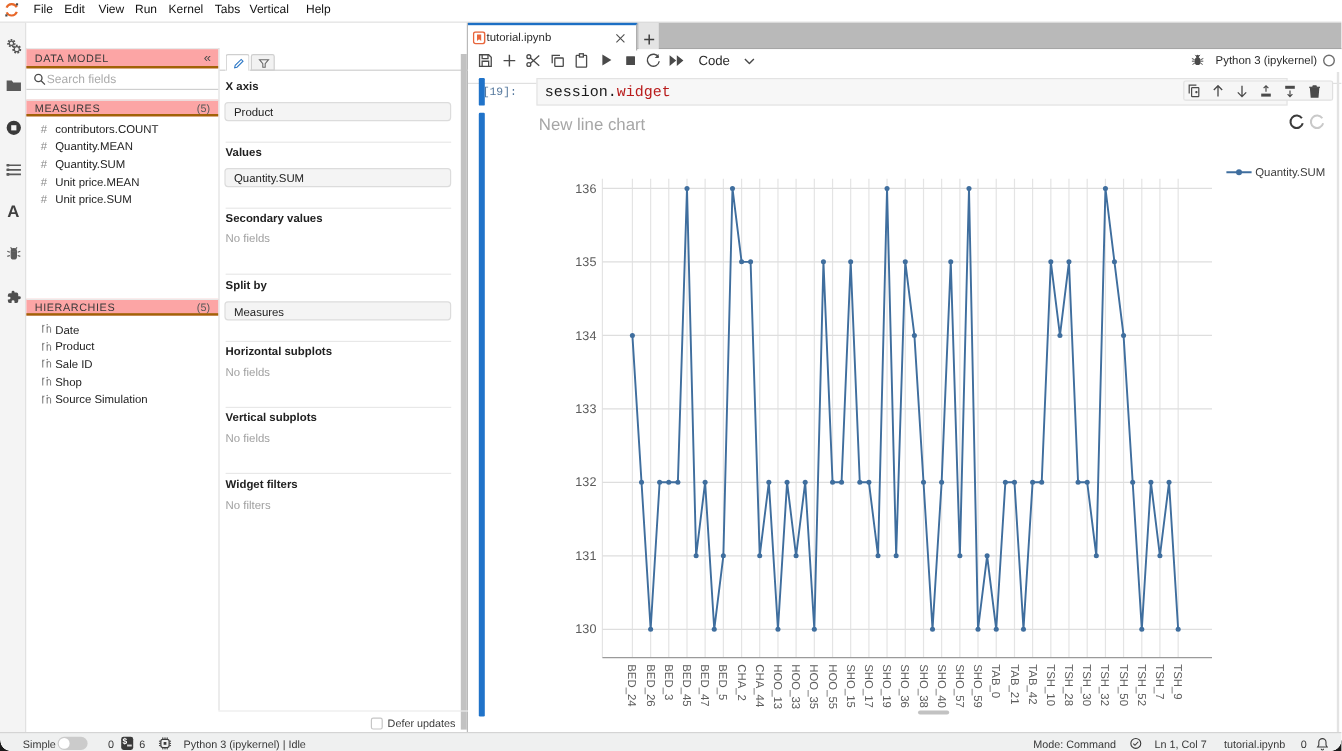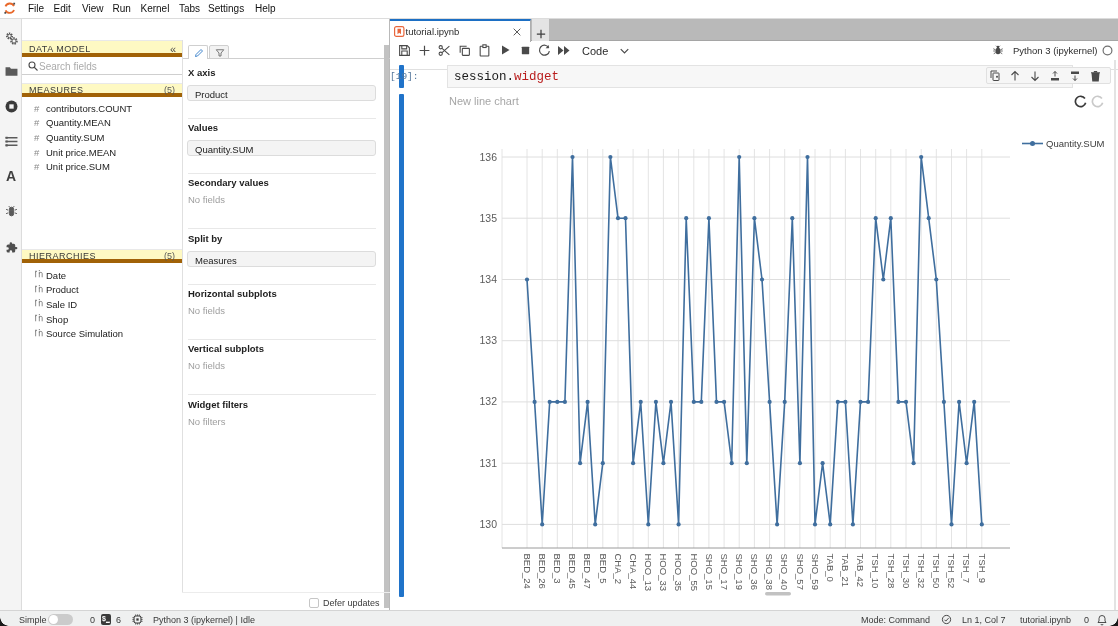--- a/index.html
+++ b/index.html
@@ -6,21 +6,21 @@
   font-family:"Liberation Sans",sans-serif;-webkit-font-smoothing:antialiased}
 .abs{position:absolute;white-space:nowrap}
 .menu span,.item,.lbl,.nof,.hdr .t{white-space:nowrap}
 body{position:relative}
 .menu{position:absolute;top:0;left:0;width:1118px;height:19px;background:#fff;border-bottom:1px solid #dcdcdc}
 .menu span{position:absolute;top:3px;font-size:10px;color:#111}
 .abar{position:absolute;left:0;top:19px;width:22px;height:591px;background:#f4f4f4;border-right:1px solid #dcdcdc}
 .spanel{position:absolute;left:22px;top:19px;width:368px;height:591px;background:#fff;border-right:1px solid #b9b9b9}
 .sel{position:absolute;left:3px;top:2px;width:359px;height:20px;border:1px solid #cfcfcf;border-radius:2px;background:#fff}
 .sel .t{position:absolute;left:22px;top:3.5px;font-size:10.5px;color:#212121}
-.hdr{position:absolute;left:0;width:160px;height:16px;background:#fef9c3;border-bottom:4px solid #a16207;border-top:1px solid #e9e9e9}
+.hdr{position:absolute;left:0;width:160px;height:16px;background:#fca5a5;border-bottom:2px solid #a16207;border-top:1px solid #e9e9e9}
 .hdr .t{position:absolute;left:7px;top:3px;font-size:9px;letter-spacing:.5px;color:#383838}
 .hdr .n{position:absolute;right:7px;top:3px;font-size:9px;color:#585858}
 .item{position:absolute;left:0;width:160px;height:14.6px;font-size:9.5px;color:#212121}
 .item .ic{position:absolute;left:12px;top:2px;color:#8a8a8a;font-size:9.5px}
 .item .t{position:absolute;left:24px;top:2px}
 .lbl{position:absolute;left:166px;font-size:9.5px;font-weight:bold;color:#212121}
 .chip{position:absolute;left:165px;width:189px;height:15.5px;background:#f4f4f4;border:1px solid #dcdcdc;border-radius:3px}
 .chip .t{position:absolute;left:7px;top:2.5px;font-size:9.5px;color:#212121}
 .nof{position:absolute;left:166px;font-size:9.5px;color:#9e9e9e}
 .sep{position:absolute;left:166px;width:188px;height:1px;background:#e8e8e8}
@@ -37,21 +37,21 @@
       <path d="M12.2 9.6 A5.6 5.6 0 0 1 1.9 10" fill="none" stroke="#e8682a" stroke-width="2.2"></path>
       <rect x="11.3" y="0.8" width="2.2" height="2.2" fill="#4a4a4a"></rect>
       <rect x="0.5" y="12" width="2.2" height="2.2" fill="#4a4a4a"></rect>
     </svg>
 <span style="left:28px">File</span>
 <span style="left:53.5px">Edit</span>
 <span style="left:82px">View</span>
 <span style="left:112.5px">Run</span>
 <span style="left:140.5px">Kernel</span>
 <span style="left:179px">Tabs</span>
-<span style="left:208px">Settings</span>
+<span style="left:208px">Vertical</span>
 <span style="left:255px">Help</span>
 </div>
 <div class="abar"></div>
 <div class="abs" style="left:4px;top:31px;width:14px;height:14px;display:flex;align-items:center;justify-content:center">
     <svg width="13" height="13" viewBox="0 0 26 26" fill="none" stroke="#555">
       <circle cx="9" cy="8" r="5.5" stroke-width="3" stroke-dasharray="2.8 2"></circle>
       <circle cx="9" cy="8" r="3.6" stroke-width="2"></circle>
       <circle cx="18" cy="18" r="6" stroke-width="3" stroke-dasharray="3 2.2"></circle>
       <circle cx="18" cy="18" r="4.2" stroke-width="2"></circle>
     </svg>
@@ -284,21 +284,21 @@
       <circle cx="12" cy="6" r="2.6" fill="#494949"></circle>
       <path d="M8 3.5L10 5.5M16 3.5L14 5.5M2.5 9.5L7 11.5M21.5 9.5L17 11.5M2.5 14h4.5M21.5 14H17M3.5 19.5L7.5 17M20.5 19.5L16.5 17" stroke="#494949" stroke-width="1.6" fill="none"></path>
     </svg>
 <div class="abs" style="left:623px;top:4px;font-size:9.5px;color:#2b2b2b">Python 3 (ipykernel)</div>
 <svg class="abs" style="left:712px;top:3.5px" width="11" height="11" viewBox="0 0 14 14" fill="none" stroke="#6f6f6f" stroke-width="1.5">
       <circle cx="7" cy="7" r="5.6"></circle>
     </svg>
 </div>
 <div class="abs" style="left:399px;top:65px;width:4.5px;height:23px;background:#2073c9;border-radius:1px"></div>
 <div class="abs" style="left:399px;top:94px;width:4.5px;height:503px;background:#2073c9;border-radius:1px"></div>
-<div class="abs mono" style="left:390px;top:71px;width:53px;text-align:left;font-size:9.5px;color:#54779c">[19]:</div>
+<div class="abs mono" style="left:390px;top:71px;width:53px;text-align:center;font-size:9.5px;color:#54779c">[19]:</div>
 <div class="abs" style="left:447px;top:64.5px;width:626px;height:23px;background:#f7f7f7;border:1px solid #e3e3e3">
     <div class="abs mono" style="left:6px;top:4px;font-size:12.5px;color:#1a1a1a">session.<span style="color:#b91c1c">widget</span></div>
   </div>
 <div class="abs" style="left:986px;top:67px;width:125px;height:17px;background:#f6f6f6;border:1px solid #e0e0e0;border-radius:2px"></div>
 <div class="abs" style="left:988px;top:69px;width:13px;height:13px;display:flex;align-items:center;justify-content:center">
     <svg width="12" height="12" viewBox="0 0 24 24" fill="none" stroke="#4a4a4a" stroke-width="2">
       <rect x="8" y="6" width="12" height="15" rx="1"></rect>
       <path d="M16 2H4v14"></path>
       <path d="M14 13.5h4M16 11.5v4"></path>
     </svg>
@@ -324,21 +324,21 @@
       <path d="M12 11v10M8 17l4 4 4-4"></path>
       <rect x="4" y="3" width="16" height="5" fill="#4a4a4a" stroke="none"></rect>
     </svg>
   </div>
 <div class="abs" style="left:1089px;top:69px;width:13px;height:13px;display:flex;align-items:center;justify-content:center">
     <svg width="11" height="12" viewBox="0 0 22 24" fill="#4a4a4a">
       <path d="M3 6h16l-1.5 17h-13zM8 2h6l1 3H7z"></path>
       <rect x="2" y="4.5" width="18" height="2"></rect>
     </svg>
   </div>
-<div class="abs" style="left:449px;top:95px;font-size:11px;color:#a6a6a6">New line chart</div>
+<div class="abs" style="left:449px;top:95px;font-size:14px;color:#a6a6a6">New line chart</div>
 <svg class="abs" style="left:1074px;top:95px" width="13" height="13" viewBox="0 0 20 20" fill="none" stroke="#3a3a3a" stroke-width="2.6">
     <path d="M16.8 5.5A8 8 0 1017.9 12"></path>
   </svg>
 <svg class="abs" style="left:1091px;top:95px" width="13" height="13" viewBox="0 0 20 20" fill="none" stroke="#c9c9c9" stroke-width="2.6">
     <path d="M16.8 5.5A8 8 0 1017.9 12"></path>
   </svg>
 <svg width="1118" height="520" viewBox="0 0 1118 520" style="position:absolute;left:0;top:106px">
 <line x1="527.0" y1="43.0" x2="527.0" y2="442.0" stroke="#e4e4e4" stroke-width="1"></line>
 <line x1="542.2" y1="43.0" x2="542.2" y2="442.0" stroke="#e4e4e4" stroke-width="1"></line>
 <line x1="557.3" y1="43.0" x2="557.3" y2="442.0" stroke="#e4e4e4" stroke-width="1"></line>

